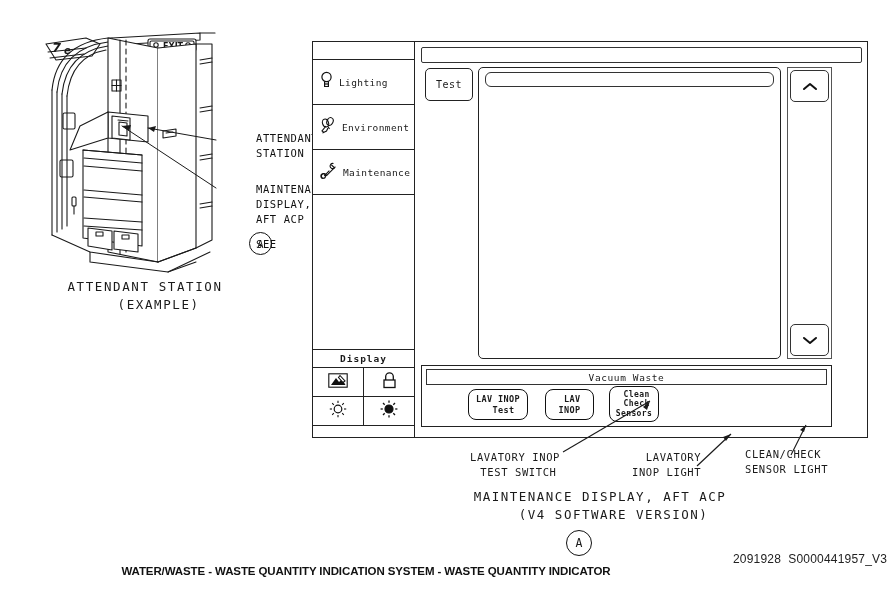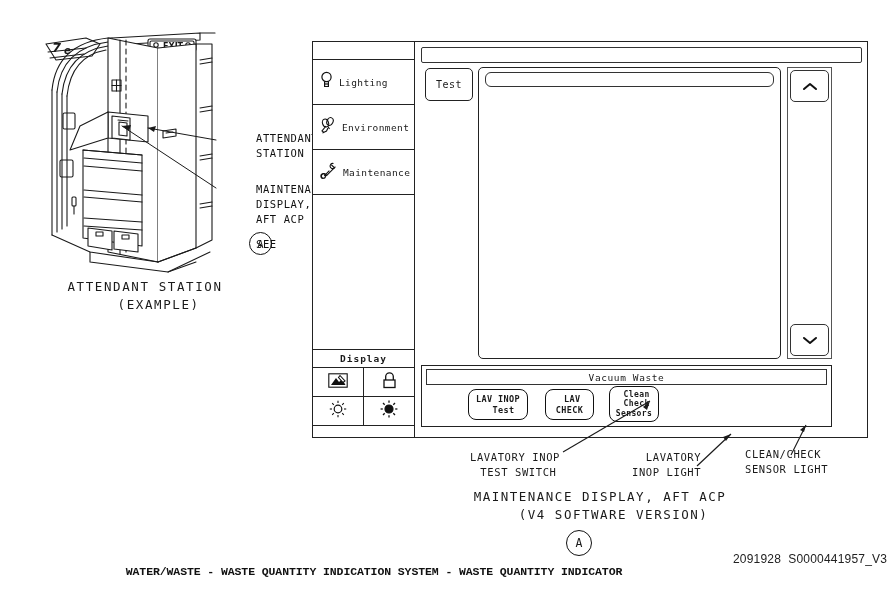--- a/index.html
+++ b/index.html
@@ -269,23 +269,23 @@
   }
   #doc-number {
     left: 733px; top: 552px;
     font-family: "Liberation Sans", sans-serif;
     font-size: 12px;
     letter-spacing: 0.2px;
     color: #222;
     white-space: pre;
   }
   #bottom-title {
-    left: 8px; top: 565px; width: 732px;
+    left: 0px; top: 565px; width: 732px;
     text-align: center;
-    font-family: Liberation Mono, monospace;
+    font-family: Liberation Sans, sans-serif;
     font-size: 11.5px;
     font-weight: bold;
     letter-spacing: -0.1px;
     color: #111;
     white-space: pre;
   }
 
   
   #leaders { left:0; top:0; width:892px; height:592px; pointer-events:none; }
 </style>
@@ -525,21 +525,21 @@
           <path d="M2 2 L8 7 L14 2"></path>
         </svg>
       </div>
     </div>
 
     <div id="vacuum-waste">
       <div id="vw-title">Vacuum Waste</div>
       <div class="vw-btn" id="vw-btn-lavinoptest">LAV INOP
   Test</div>
       <div class="vw-btn" id="vw-btn-lavinop"> LAV
-CHECK</div>
+INOP</div>
       <div class="vw-btn" id="vw-btn-cleancheck"> Clean
  Check
 Sensors</div>
     </div>
   </div>
 </div>
 
 <div class="abs low-label" id="low-lav-test">LAVATORY INOP
  TEST SWITCH</div>
 <div class="abs low-label" id="low-lav-inop">LAVATORY

